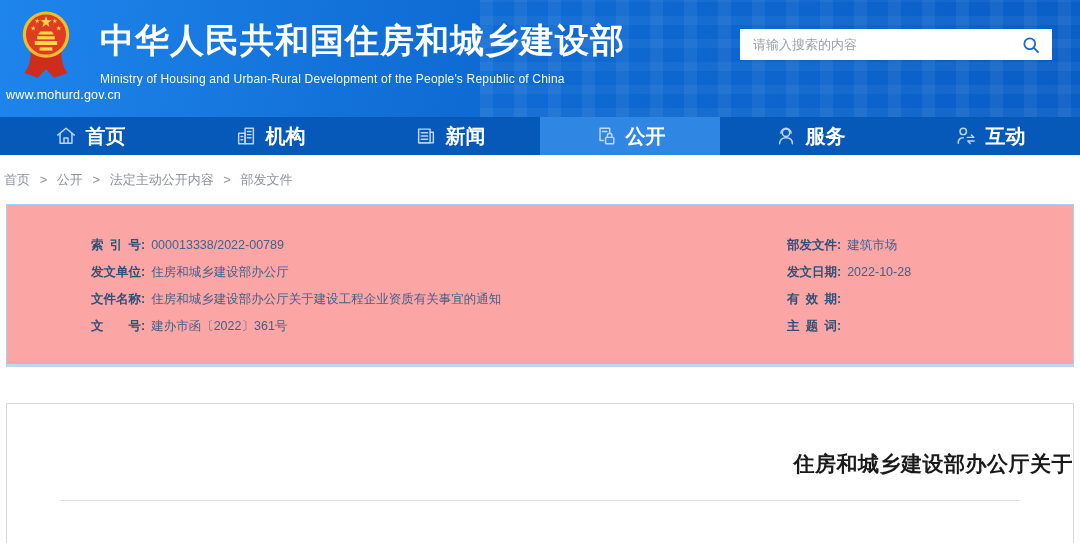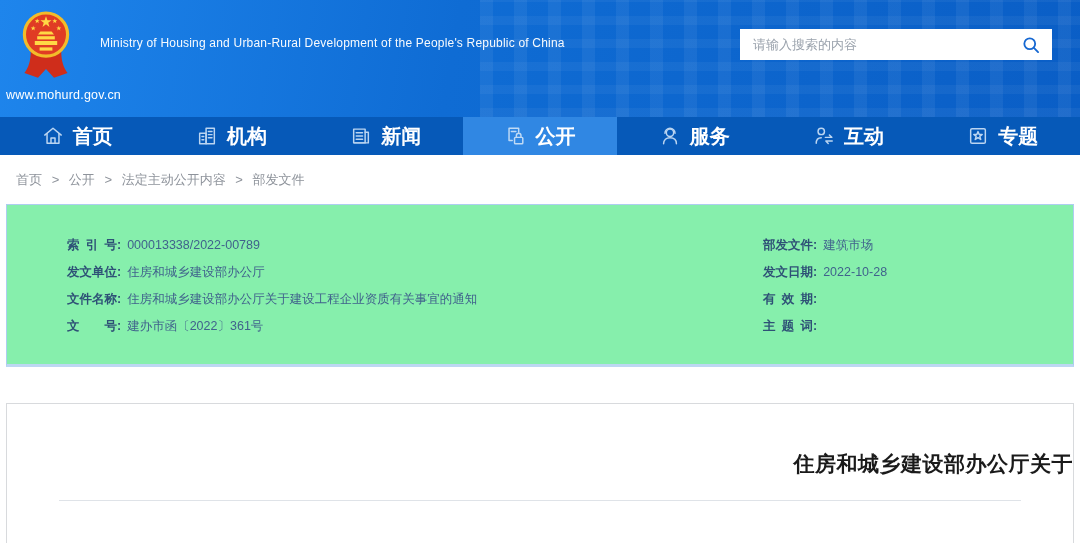--- a/index.html
+++ b/index.html
@@ -30,27 +30,27 @@
 
   
   .main-nav { height:38px; background:#0659b8; display:flex; }
   .nav-item { flex:1; display:flex; align-items:center; justify-content:center; gap:9px;
     color:#ffffff; font-size:20px; font-weight:bold; cursor:pointer; }
   .nav-item.active { background:#3087e3; }
   .nav-item svg { width:22px; height:22px; stroke:#cfe3f8; opacity:0.9; fill:none;
     stroke-width:1.6; stroke-linecap:round; stroke-linejoin:round; }
 
   
-  .breadcrumb { padding:16px 0 15px 16px; font-size:13px; color:#8e939b; }
+  .breadcrumb { padding:16px 0 15px 4px; font-size:13px; color:#8e939b; }
   .breadcrumb .sep { margin:0 6px; }
   .breadcrumb .crumb { cursor:pointer; }
 
   
-  .meta-box { margin:0 6px; background:#86efac; border:1px solid #aecdf0;
-    border-bottom:3px solid #bdd7f2; padding:27px 0 24px 60px;
+  .meta-box { margin:0 6px; background:#fca5a5; border:1px solid #aecdf0;
+    border-bottom:3px solid #bdd7f2; padding:27px 0 24px 84px;
     display:grid; grid-template-columns:696px 1fr; }
   .meta-row { display:flex; align-items:baseline; line-height:27px; font-size:12.5px; }
   .meta-label { display:inline-block; width:50px; font-weight:bold; color:#2e5176;
     text-align:justify; text-align-last:justify; }
   .meta-colon { font-weight:bold; color:#2e5176; margin-right:6px; }
   .meta-value { color:#40628c; }
 
   
   .doc-box { margin:36px 6px 0; background:#ffffff; border:1px solid #d8dadd;
     height:280px; padding-top:42px; }
@@ -70,20 +70,21 @@
     <polygon points="41,10 41.8,12.2 44,12.2 42.3,13.6 43,15.8 41,14.4 39,15.8 39.7,13.6 38,12.2 40.2,12.2" fill="#ffd945"></polygon>
     <polygon points="14,19 14.8,21.2 17,21.2 15.3,22.6 16,24.8 14,23.4 12,24.8 12.7,22.6 11,21.2 13.2,21.2" fill="#ffd945"></polygon>
     <polygon points="46,19 46.8,21.2 49,21.2 47.3,22.6 48,24.8 46,23.4 44,24.8 44.7,22.6 43,21.2 45.2,21.2" fill="#ffd945"></polygon>
     <path d="M20 30 L40 30 L37 26 L23 26 Z" fill="#ffd945"></path>
     <rect x="19" y="32" width="22" height="4" fill="#ffd945"></rect>
     <rect x="16" y="38" width="28" height="5" fill="#ffd945"></rect>
     <rect x="22" y="46" width="16" height="4" fill="#ffd945"></rect>
   </svg>
   <div class="site-url">www.mohurd.gov.cn</div>
   <div class="titles">
+    <div class="title-cn">中华人民共和国住房和城乡建设部</div>
     <div class="title-en">Ministry of Housing and Urban-Rural Development of the People's Republic of China</div>
   </div>
   <div class="search-box">
     <input type="text" placeholder="请输入搜索的内容" style="">
     <button class="search-btn">
       <svg width="20" height="20" viewBox="0 0 24 24" fill="none" stroke="#1668d2" stroke-width="2.2" stroke-linecap="round">
         <circle cx="10.5" cy="10.5" r="6.5"></circle>
           <line x1="15.5" y1="15.5" x2="20.5" y2="20.5"></line>
       </svg>
     </button>
@@ -140,27 +141,20 @@
   </div>
   <div class="nav-item">
     <svg viewBox="0 0 24 24">
       <circle cx="9" cy="7" r="3.5"></circle>
         <path d="M3.5 20 C3.5 15.5 6 13.8 9 13.8"></path>
       <path d="M13.5 13.5 h7 l-2.6 -2.6"></path>
         <path d="M21 17.5 h-7 l2.6 2.6"></path>
     </svg>
     <span>互动</span>
   </div>
-  <div class="nav-item">
-    <svg viewBox="0 0 24 24">
-      <rect x="4" y="4" width="16" height="16" rx="1.5"></rect>
-      <polygon points="12,7.2 13.3,10.3 16.6,10.3 14,12.4 15,15.8 12,13.8 9,15.8 10,12.4 7.4,10.3 10.7,10.3"></polygon>
-    </svg>
-    <span>专题</span>
-  </div>
 </div>
 
 <div class="breadcrumb">
   <span class="crumb">首页</span>
   <span class="sep">&gt;</span>
   <span class="crumb">公开</span>
   <span class="sep">&gt;</span>
   <span class="crumb">法定主动公开内容</span>
   <span class="sep">&gt;</span>
   <span>部发文件</span>

